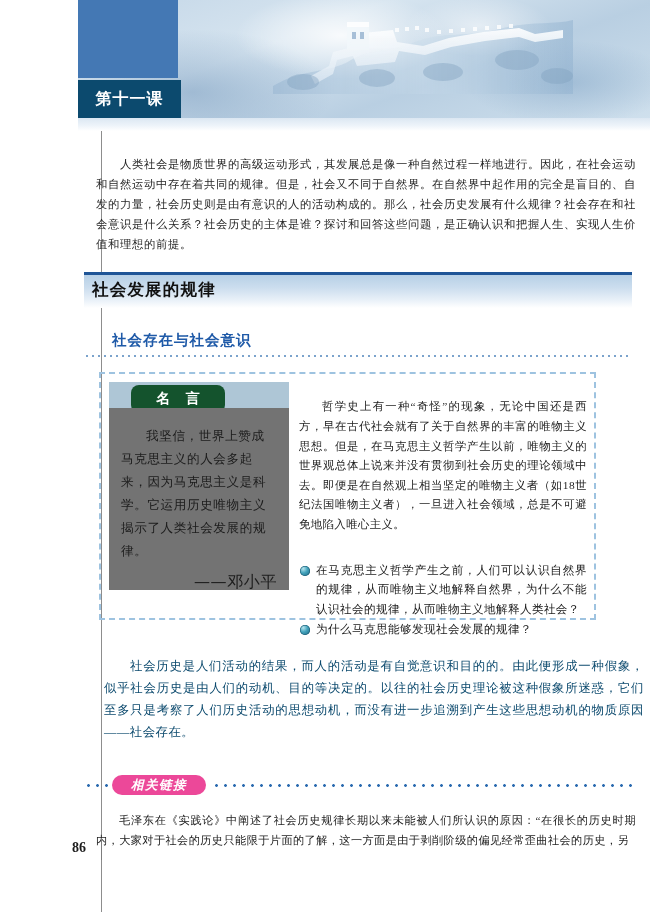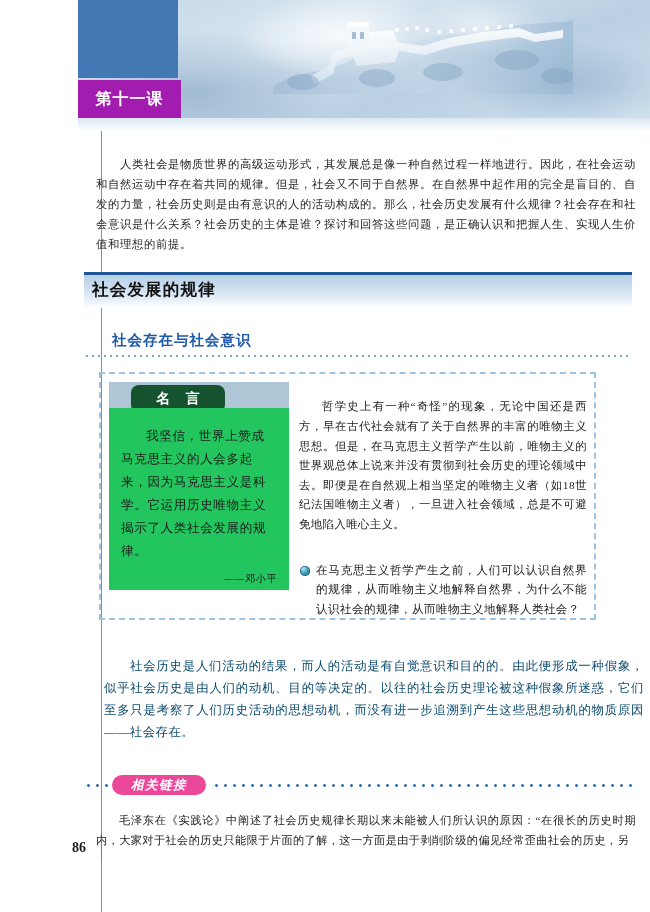--- a/index.html
+++ b/index.html
@@ -55,21 +55,21 @@
   .header-leftbox {
     position: absolute;
     left: 0; top: 0;
     width: 100px; height: 78px;
     background: #4478b4;
   }
   .header-lesson-band {
     position: absolute;
     left: 0; top: 80px;
     width: 103px; height: 38px;
-    background: #a21caf;
+    background: #0c4a6e;
     display: flex;
     align-items: center;
     justify-content: center;
   }
   .header-lesson-band .lesson-label {
     color: #ffffff;
     font-size: 16px;
     font-weight: bold;
     letter-spacing: 1px;
     font-family: "Liberation Serif", "DejaVu Serif", serif;
@@ -202,36 +202,36 @@
     font-size: 14px;
     font-weight: bold;
     letter-spacing: 6px;
     text-indent: 6px;
   }
   .quote-body {
     position: absolute;
     left: 0; top: 26px;
     width: 180px;
     height: 182px;
-    background: #22c55e;
+    background: #737373;
     box-sizing: border-box;
     padding: 16px 12px 8px 12px;
   }
   .quote-text {
     font-size: 12.6px;
     line-height: 23px;
     letter-spacing: 0.6px;
     text-indent: 25px;
     color: #1c1c1c;
     font-family: "DejaVu Serif", "Liberation Serif", serif;
   }
   .quote-attr {
     margin-top: 10px;
     text-align: right;
-    font-size: 10px;
+    font-size: 16px;
     letter-spacing: 0.6px;
     color: #1c1c1c;
     font-family: "DejaVu Serif", "Liberation Serif", serif;
   }
 
   
   .feature-right {
     position: absolute;
     left: 198px;
     top: 12px;
@@ -469,20 +469,24 @@
     </div>
   </div>
 
   <div class="feature-right">
     <p class="feature-para">哲学史上有一种“奇怪”的现象，无论中国还是西方，早在古代社会就有了关于自然界的丰富的唯物主义思想。但是，在马克思主义哲学产生以前，唯物主义的世界观总体上说来并没有贯彻到社会历史的理论领域中去。即便是在自然观上相当坚定的唯物主义者（如18世纪法国唯物主义者），一旦进入社会领域，总是不可避免地陷入唯心主义。</p>
     <div class="q-list">
       <div class="q-item">
         <span class="q-bullet"></span>
         <span>在马克思主义哲学产生之前，人们可以认识自然界的规律，从而唯物主义地解释自然界，为什么不能认识社会的规律，从而唯物主义地解释人类社会？</span>
       </div>
+      <div class="q-item">
+        <span class="q-bullet"></span>
+        <span>为什么马克思能够发现社会发展的规律？</span>
+      </div>
     </div>
   </div>
 </div>
 
 <p class="body-para">社会历史是人们活动的结果，而人的活动是有自觉意识和目的的。由此便形成一种假象，似乎社会历史是由人们的动机、目的等决定的。以往的社会历史理论被这种假象所迷惑，它们至多只是考察了人们历史活动的思想动机，而没有进一步追溯到产生这些思想动机的物质原因——社会存在。</p>
 
 <div class="link-band">
   <div class="link-dots-left"></div>
   <div class="link-badge">
     <span>相关链接</span>

